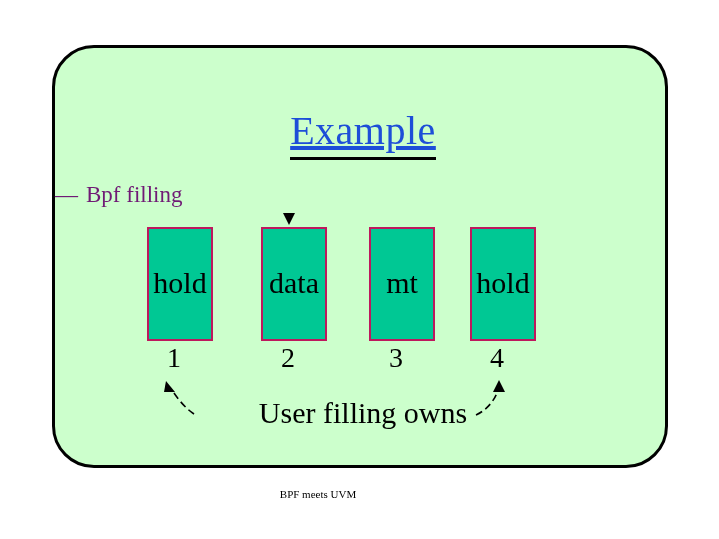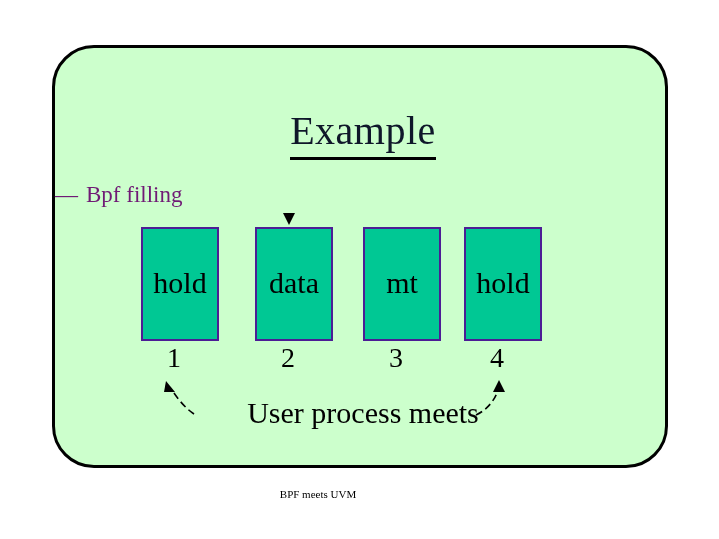--- a/index.html
+++ b/index.html
@@ -29,22 +29,23 @@
   }
   
   #title {
     position: absolute;
     left: 0;
     top: 63px;
     width: 616px;
     text-align: center;
     font-size: 40px;
     line-height: 1;
-    color: #0f172a;
+    color: #1d4ed8;
     letter-spacing: 0.5px;
+    text-decoration: underline;
   }
   #title span.u {
     border-bottom: 3px solid #000000;
     padding-bottom: 4px;
   }
   
   #subtitle {
     position: absolute;
     left: 0;
     top: 135px;
@@ -55,25 +56,26 @@
     white-space: nowrap;
   }
   #subtitle .dash {
     display: inline-block;
     margin-right: 8px;
   }
   
   .cell {
     position: absolute;
     top: 179px;
-    width: 78px;
+    width: 66px;
     height: 114px;
     box-sizing: border-box;
     background: #00c894;
-    border: 2px solid #4c1d95;
+    border: 2px solid #be185d;
+    margin-left: 6px;
   }
   .cell .cell-label {
     position: absolute;
     left: 0;
     right: 0;
     top: 50%;
     transform: translateY(-52%);
     text-align: center;
     font-size: 30px;
     line-height: 1;
@@ -156,21 +158,21 @@
     </div>
     <div class="cell c3">
       <div class="cell-label">hold</div>
     </div>
 
     <div class="idx c0">1</div>
     <div class="idx c1">2</div>
     <div class="idx c2">3</div>
     <div class="idx c3">4</div>
 
-    <div id="caption">User process meets</div>
+    <div id="caption">User filling owns</div>
 
     <svg id="arrows" viewBox="0 0 616 423">
 
       <g>
         <polygon points="228,165 240,165 234,177" fill="#000000"></polygon>
       </g>
 
       <g>
         <path d="M 139,366 C 130,360 122,350 117,342" stroke="#000000" stroke-width="1.6" fill="none" stroke-dasharray="7 4"></path>
         <polygon points="111,333 120,344 109,344" fill="#000000"></polygon>

